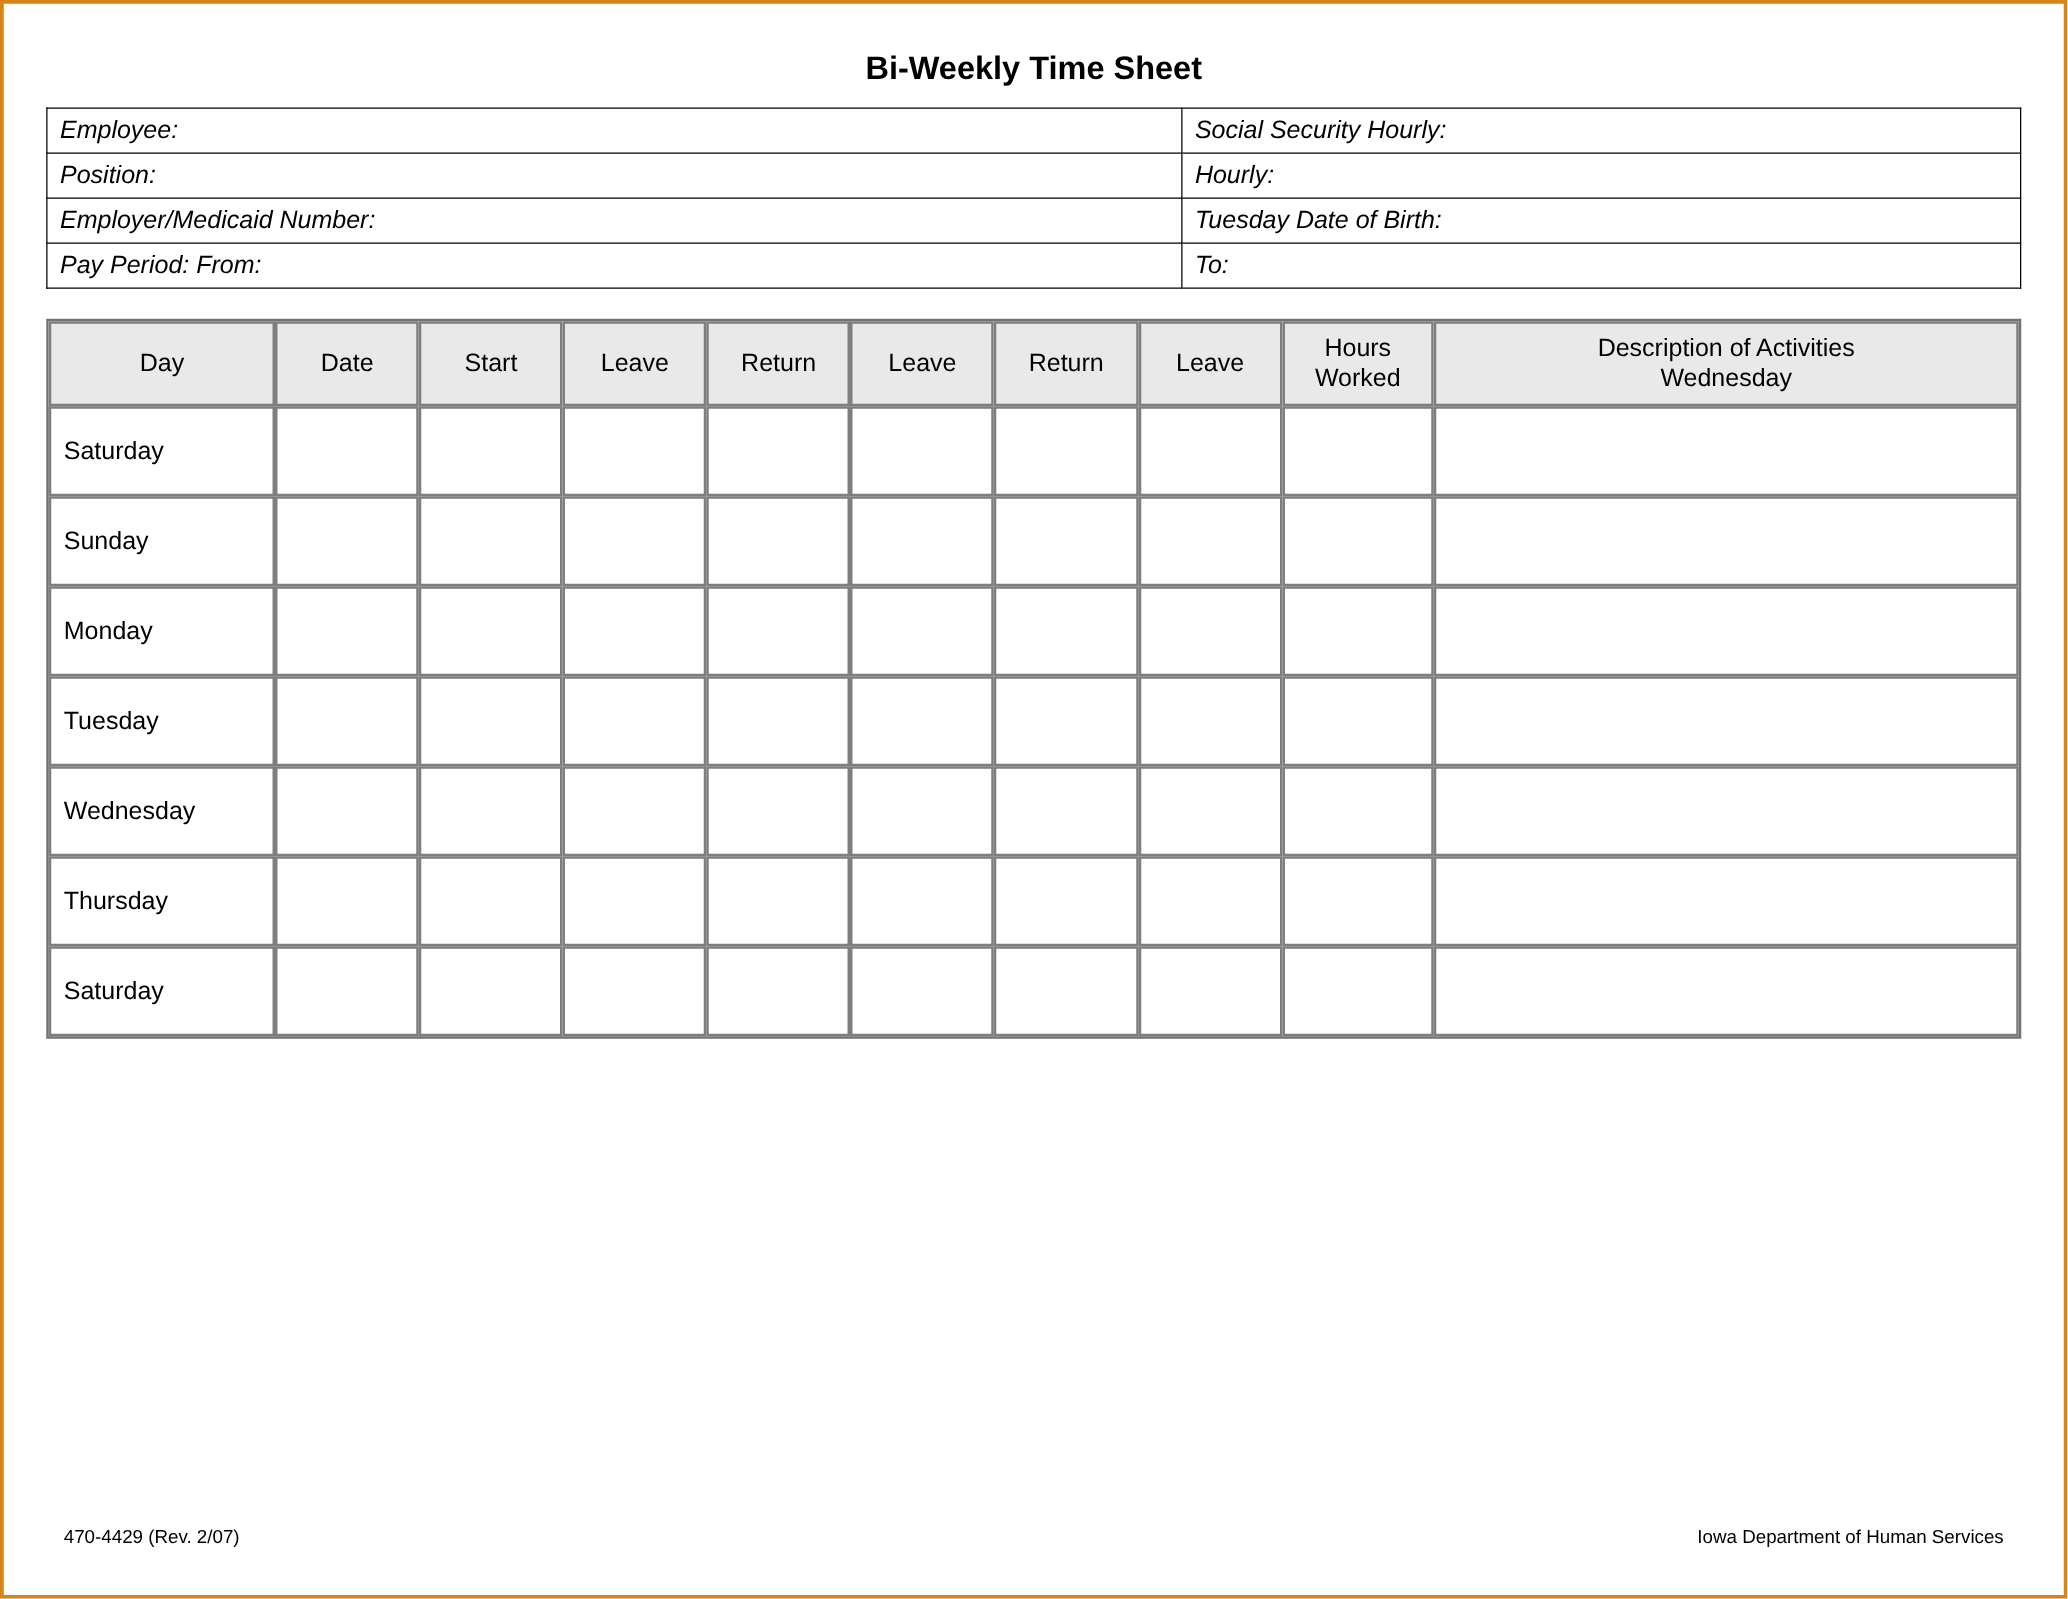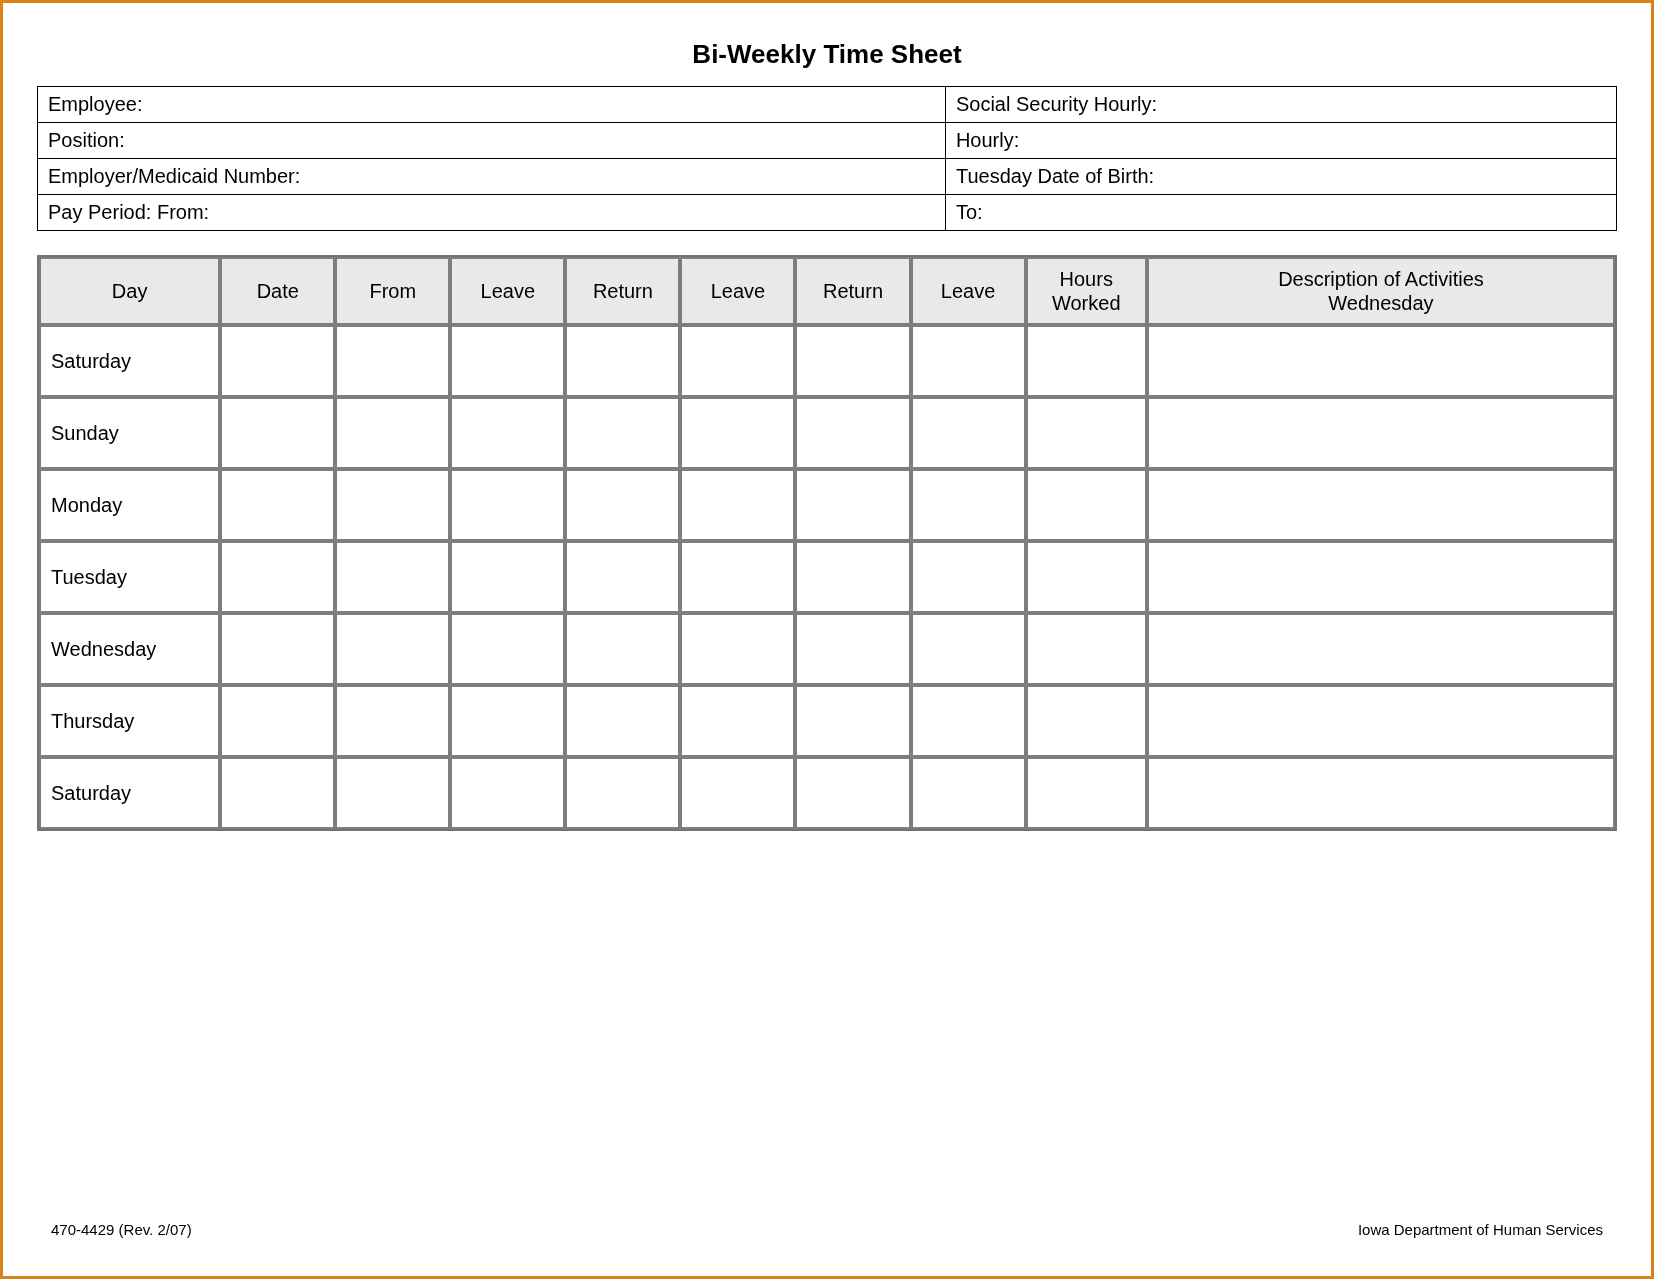--- a/index.html
+++ b/index.html
@@ -21,20 +21,21 @@
     font-size: 26px;
     font-weight: bold;
     margin: 6px 0 16px 0;
   }
 
   
   table.info {
     width: 100%;
     border-collapse: collapse;
     table-layout: fixed;
+    font-style: italic;
   }
   table.info td {
     border: 1px solid #000;
     padding: 4px 10px;
     font-size: 20px;
     line-height: 1.35;
     vertical-align: middle;
   }
   table.info col.left { width: 57.5%; }
   table.info col.right { width: 42.5%; }
@@ -122,21 +123,21 @@
         <col width="7.3%">
         <col width="7.3%">
         <col width="7.3%">
         <col width="7.7%">
         <col width="29.7%">
       </colgroup>
       <thead>
         <tr>
           <th>Day</th>
           <th>Date</th>
-          <th>From</th>
+          <th>Start</th>
           <th>Leave</th>
           <th>Return</th>
           <th>Leave</th>
           <th>Return</th>
           <th>Leave</th>
           <th>
             <span>Hours</span><br>
             <span>Worked</span>
           </th>
           <th>

